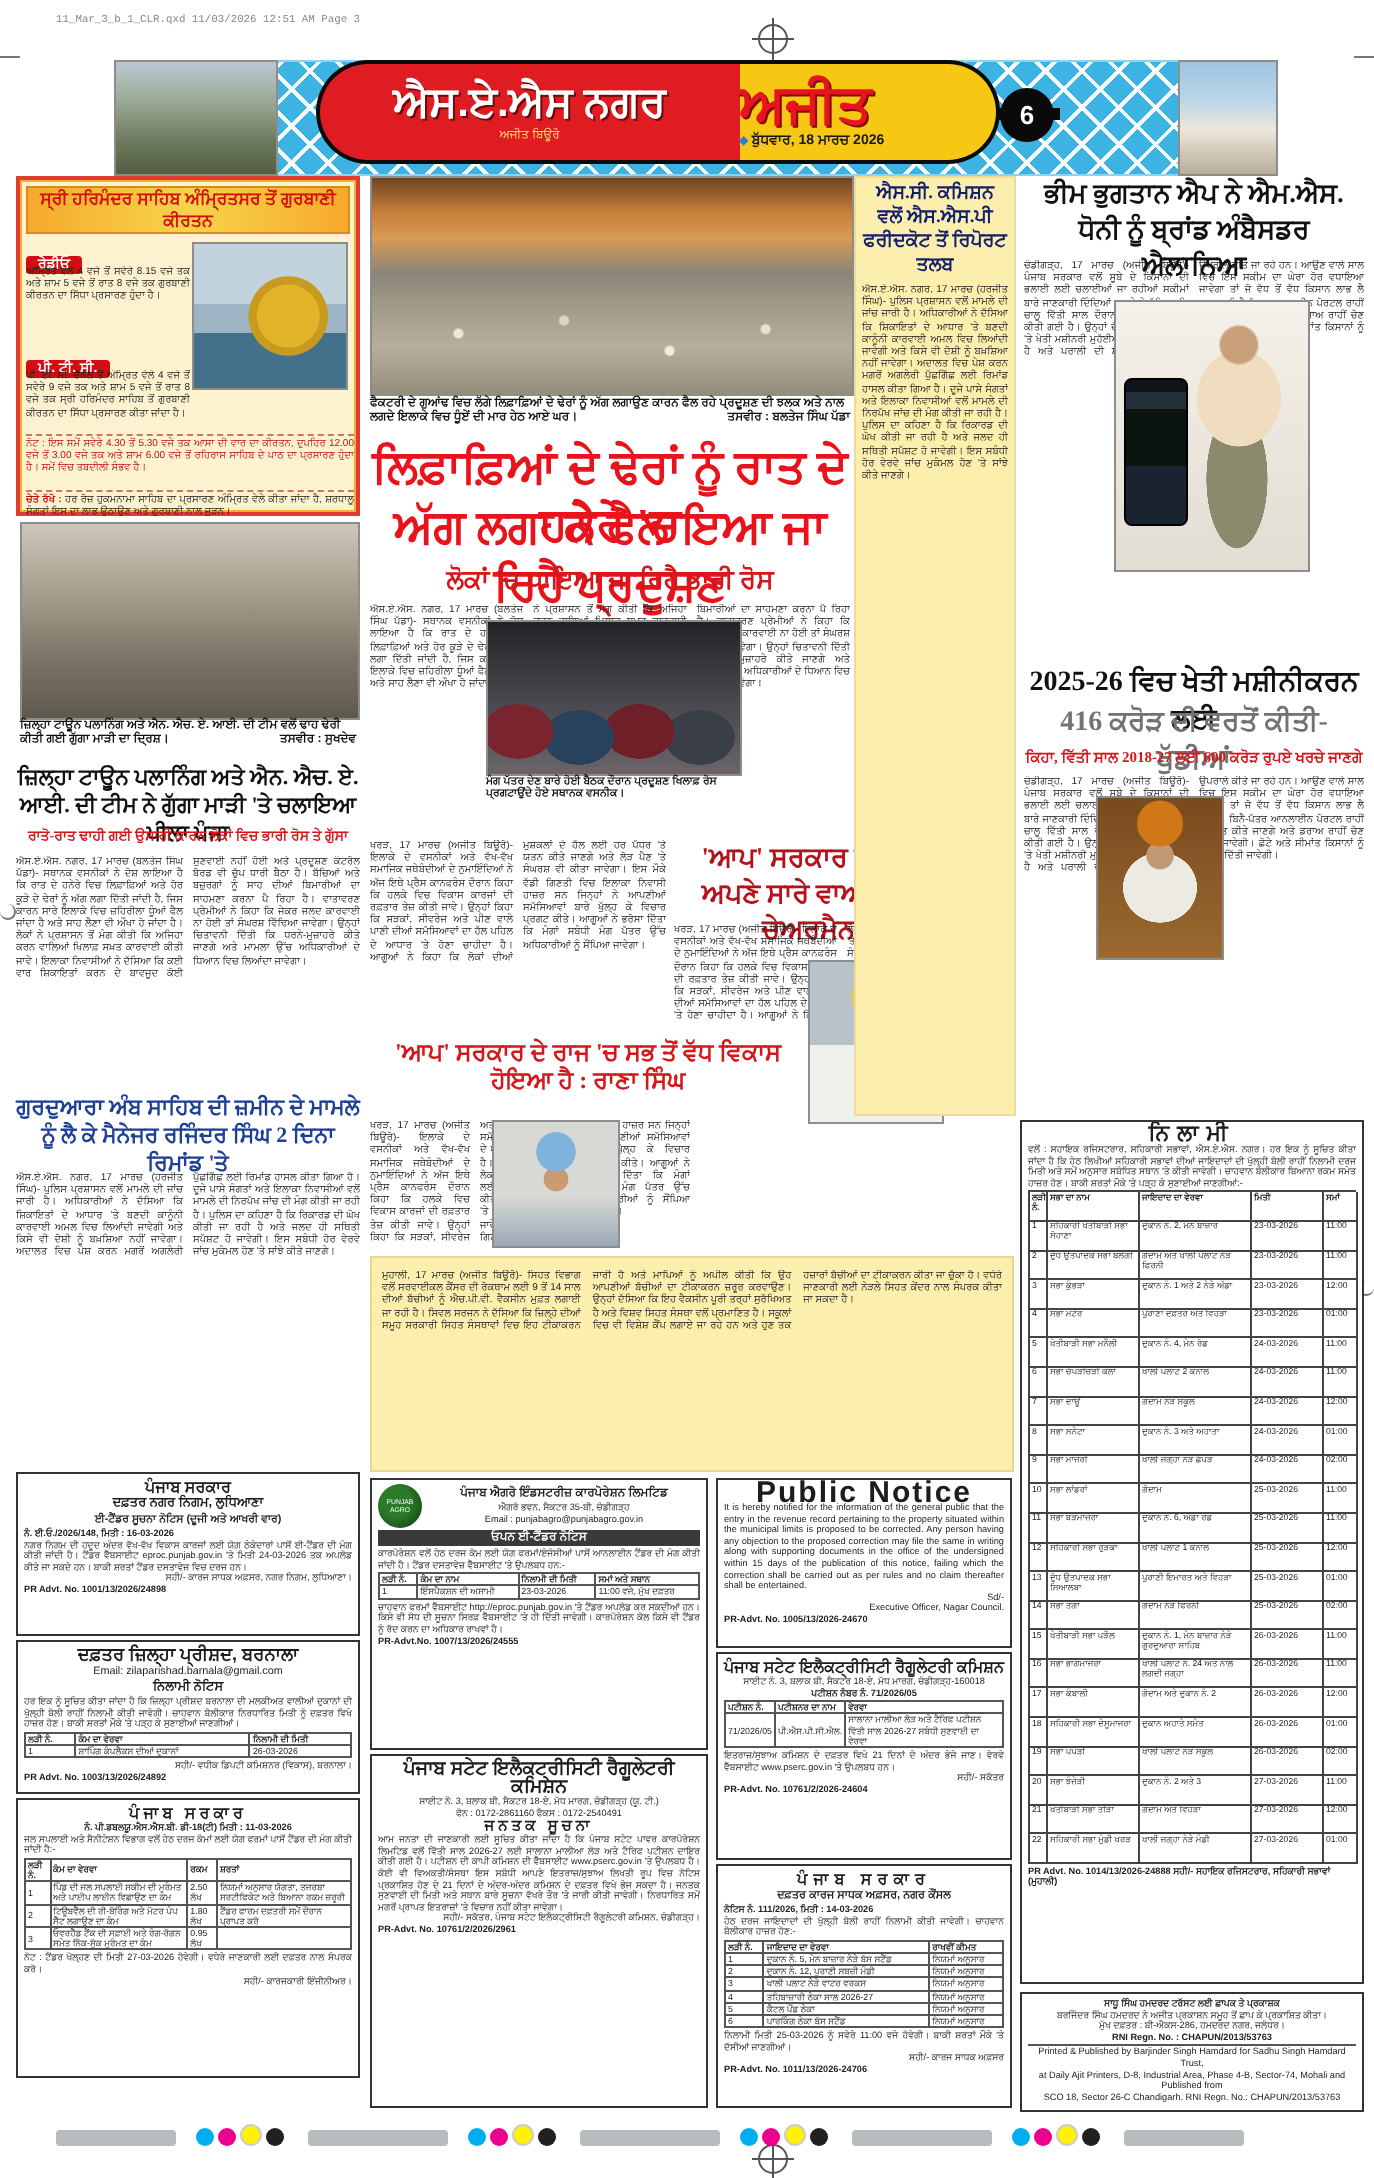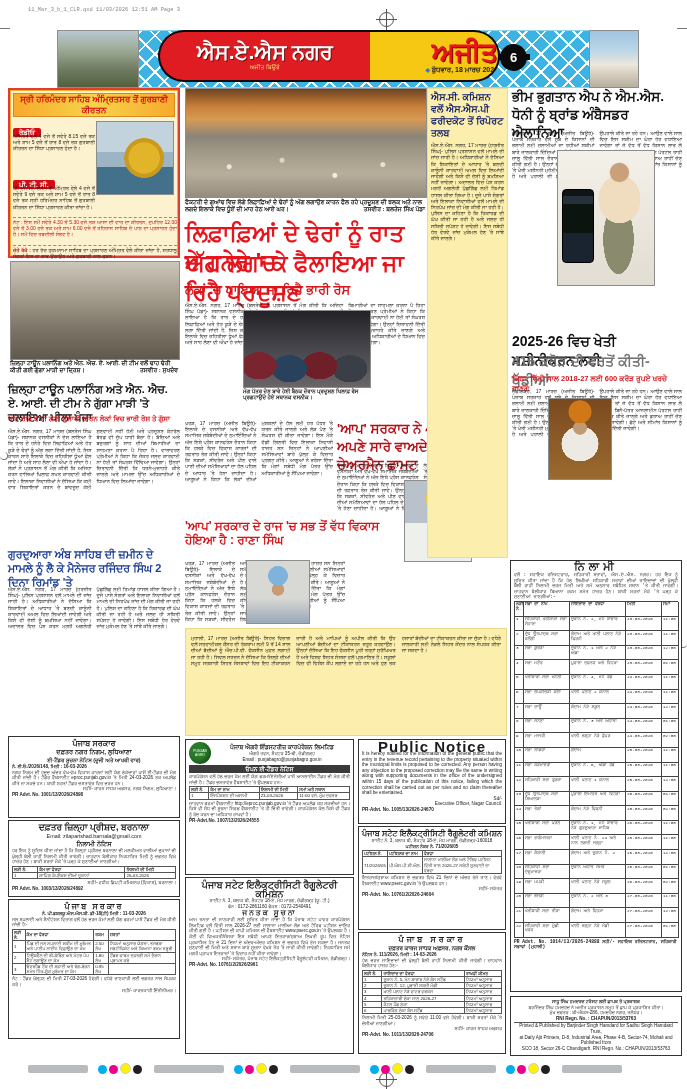--- a/index.html
+++ b/index.html
@@ -7,21 +7,21 @@
         font-family:"Liberation Sans",sans-serif;color:#1d1d1d;}
   .abs{position:absolute;}
   
   .mh-diamonds{background-color:#3db3e3;
     background-image:repeating-linear-gradient(45deg,rgba(255,255,255,.95) 0 2px,transparent 2px 13px),
                      repeating-linear-gradient(-45deg,rgba(255,255,255,.95) 0 2px,transparent 2px 13px);
     border:1px solid #8fd2ef;}
   .mh-capsule{background:#0a0a0a;border-radius:27px;display:flex;overflow:hidden;
     box-shadow:0 0 0 2px #0a0a0a;}
   .mh-red{background:#de1c22;flex:0 0 62%;display:flex;flex-direction:column;align-items:center;justify-content:center;}
-  .mh-yellow{background:#f6c713;flex:1;display:flex;flex-direction:column;align-items:flex-end;justify-content:center;}
+  .mh-yellow{background:#f6c713;flex:1;display:flex;flex-direction:column;align-items:flex-start;justify-content:center;}
   .mh-edition{font-size:21px;font-weight:bold;color:#fff;line-height:22px;text-shadow:1px 1px 0 #6e0a0a;}
   .mh-edition-sub{font-size:6px;color:#ffe878;margin-top:1px;}
   .mh-name{font-size:27px;font-weight:bold;color:#e8131b;line-height:26px;text-shadow:1px 1px 0 #7a0d0d;}
   .mh-date{font-size:7px;font-weight:bold;color:#18181a;margin-top:1px;}
   .mh-date::before{content:"◆ ";color:#2f7fd0;font-size:6px;}
   .pagecircle{background:#0a0a0a;border-radius:50%;color:#fff;font-weight:bold;font-size:13px;
     display:flex;align-items:center;justify-content:center;}
   .ph{border:1px solid #8d8d8d;}
   .ph-bldg-left{background:linear-gradient(180deg,#b9c8d2 0%,#a4b3a4 25%,#8f9c85 45%,#6d7a60 70%,#52603f 100%);}
   .ph-bldg-right{background:linear-gradient(180deg,#9fc4e0 0%,#bcd6e8 35%,#ece7da 60%,#cfc7b8 82%,#b7ae9c 100%);}
@@ -57,21 +57,21 @@
   .ph-dhoni{background:
     radial-gradient(circle at 64% 16%,#caa07a 0 7%,transparent 8%),
     radial-gradient(ellipse 22% 18% at 64% 36%,#f0ddc0 0 99%,transparent 100%),
     radial-gradient(ellipse 16% 26% at 63% 66%,#8a8a6e 0 99%,transparent 100%),
     linear-gradient(180deg,#f4f1ea 0%,#e2ddd2 100%);}
   .phone-graphic{position:absolute;background:linear-gradient(180deg,#101418 0 8%,#24303a 8% 20%,#0c1410 20% 60%,#1a2430 60% 100%);border-radius:4px;border:1px solid #000;}
   
   .bt{font-size:5px;line-height:6.2px;text-align:justify;color:#1d1d1d;overflow:hidden;}
   .c2{column-count:2;column-gap:5px;}
   .c3{column-count:3;column-gap:5px;}
-  .hl{font-weight:bold;text-align:left;}
+  .hl{font-weight:bold;text-align:center;font-family:Liberation Serif, serif;}
   .cap{font-size:6px;font-weight:bold;color:#111;line-height:7px;}
   .nb{border:1px solid #333;background:#fff;overflow:hidden;padding:2px 3px;box-sizing:border-box;}
   .nb .t1{font-size:8px;font-weight:bold;text-align:center;line-height:9px;}
   .nb .t2{font-size:6.5px;font-weight:bold;text-align:center;line-height:8px;}
   .nb .tx{font-size:4.6px;line-height:5.6px;text-align:justify;color:#222;}
   .nb .pr{font-size:4.6px;font-weight:bold;margin-top:1px;}
   .nb .sd{font-size:4.6px;text-align:right;}
   .tb{width:100%;border-collapse:collapse;margin:1px 0;}
   .tb td,.tb th{border:0.5px solid #555;font-size:4.4px;line-height:5.2px;padding:0 1px;text-align:left;font-weight:normal;}
   .tb th{font-weight:bold;}
@@ -244,21 +244,21 @@
   <div class="abs ph ph-dhoni" style="left:557px;top:150px;width:96px;height:134px;">
     <div class="phone-graphic" style="left:4px;top:38px;width:30px;height:72px;"></div>
   </div>
 
   <div class="abs hl" style="left:512px;top:332px;width:170px;font-size:14px;line-height:19px;color:#111;">2025-26 ਵਿਚ ਖੇਤੀ ਮਸ਼ੀਨੀਕਰਨ ਲਈ</div>
   <div class="abs hl" style="left:512px;top:352px;width:170px;font-size:14px;line-height:19px;color:#737373;">416 ਕਰੋੜ ਦੀ ਵਰਤੋਂ ਕੀਤੀ- ਖੁੱਡੀਆਂ</div>
   <div class="abs hl" style="left:512px;top:374px;width:170px;font-size:7.5px;color:#d5171c;">ਕਿਹਾ, ਵਿੱਤੀ ਸਾਲ 2018-27 ਲਈ 600 ਕਰੋੜ ਰੁਪਏ ਖਰਚੇ ਜਾਣਗੇ</div>
   <div class="abs bt c2" style="left:512px;top:388px;width:170px;height:168px;">ਚੰਡੀਗੜ੍ਹ, 17 ਮਾਰਚ (ਅਜੀਤ ਬਿਊਰੋ)- ਪੰਜਾਬ ਸਰਕਾਰ ਵਲੋਂ ਸੂਬੇ ਦੇ ਕਿਸਾਨਾਂ ਦੀ ਭਲਾਈ ਲਈ ਚਲਾਈਆਂ ਜਾ ਰਹੀਆਂ ਸਕੀਮਾਂ ਬਾਰੇ ਜਾਣਕਾਰੀ ਦਿੰਦਿਆਂ ਬੁਲਾਰੇ ਨੇ ਦੱਸਿਆ ਕਿ ਚਾਲੂ ਵਿੱਤੀ ਸਾਲ ਦੌਰਾਨ ਵੱਡੀ ਰਾਸ਼ੀ ਖਰਚ ਕੀਤੀ ਗਈ ਹੈ। ਉਨ੍ਹਾਂ ਦੱਸਿਆ ਕਿ ਸਬਸਿਡੀ 'ਤੇ ਖੇਤੀ ਮਸ਼ੀਨਰੀ ਮੁਹੱਈਆ ਕਰਵਾਈ ਜਾ ਰਹੀ ਹੈ ਅਤੇ ਪਰਾਲੀ ਦੀ ਸੰਭਾਲ ਲਈ ਵਿਸ਼ੇਸ਼ ਉਪਰਾਲੇ ਕੀਤੇ ਜਾ ਰਹੇ ਹਨ। ਆਉਣ ਵਾਲੇ ਸਾਲ ਵਿਚ ਇਸ ਸਕੀਮ ਦਾ ਘੇਰਾ ਹੋਰ ਵਧਾਇਆ ਜਾਵੇਗਾ ਤਾਂ ਜੋ ਵੱਧ ਤੋਂ ਵੱਧ ਕਿਸਾਨ ਲਾਭ ਲੈ ਸਕਣ। ਬਿਨੈ-ਪੱਤਰ ਆਨਲਾਈਨ ਪੋਰਟਲ ਰਾਹੀਂ ਪ੍ਰਾਪਤ ਕੀਤੇ ਜਾਣਗੇ ਅਤੇ ਡਰਾਅ ਰਾਹੀਂ ਚੋਣ ਕੀਤੀ ਜਾਵੇਗੀ। ਛੋਟੇ ਅਤੇ ਸੀਮਾਂਤ ਕਿਸਾਨਾਂ ਨੂੰ ਪਹਿਲ ਦਿੱਤੀ ਜਾਵੇਗੀ।</div>
   <div class="abs ph ph-beard" style="left:548px;top:398px;width:62px;height:80px;"></div>
 
-  <div class="abs nb" style="left:510px;top:560px;width:172px;height:432px;font-family:Liberation Mono, monospace;">
+  <div class="abs nb" style="left:510px;top:560px;width:172px;height:432px;">
     <div class="t1" style="font-size:11px;letter-spacing:4px;">ਨਿਲਾਮੀ</div>
     <div class="tx">ਵਲੋਂ : ਸਹਾਇਕ ਰਜਿਸਟਰਾਰ, ਸਹਿਕਾਰੀ ਸਭਾਵਾਂ, ਐਸ.ਏ.ਐਸ. ਨਗਰ। ਹਰ ਇਕ ਨੂੰ ਸੂਚਿਤ ਕੀਤਾ ਜਾਂਦਾ ਹੈ ਕਿ ਹੇਠ ਲਿਖੀਆਂ ਸਹਿਕਾਰੀ ਸਭਾਵਾਂ ਦੀਆਂ ਜਾਇਦਾਦਾਂ ਦੀ ਖੁੱਲ੍ਹੀ ਬੋਲੀ ਰਾਹੀਂ ਨਿਲਾਮੀ ਦਰਜ ਮਿਤੀ ਅਤੇ ਸਮੇਂ ਅਨੁਸਾਰ ਸਬੰਧਿਤ ਸਥਾਨ 'ਤੇ ਕੀਤੀ ਜਾਵੇਗੀ। ਚਾਹਵਾਨ ਬੋਲੀਕਾਰ ਬਿਆਨਾ ਰਕਮ ਸਮੇਤ ਹਾਜ਼ਰ ਹੋਣ। ਬਾਕੀ ਸ਼ਰਤਾਂ ਮੌਕੇ 'ਤੇ ਪੜ੍ਹ ਕੇ ਸੁਣਾਈਆਂ ਜਾਣਗੀਆਂ:-</div>
     <div class="ngrid" style="margin-top:1px;border-top:0.5px solid #444;">
       <div class="nrow nhead">
         <span>ਲੜੀ ਨੰ.</span>
         <span>ਸਭਾ ਦਾ ਨਾਮ</span>
         <span>ਜਾਇਦਾਦ ਦਾ ਵੇਰਵਾ</span>
         <span>ਮਿਤੀ</span>
         <span>ਸਮਾਂ</span>
       </div>

